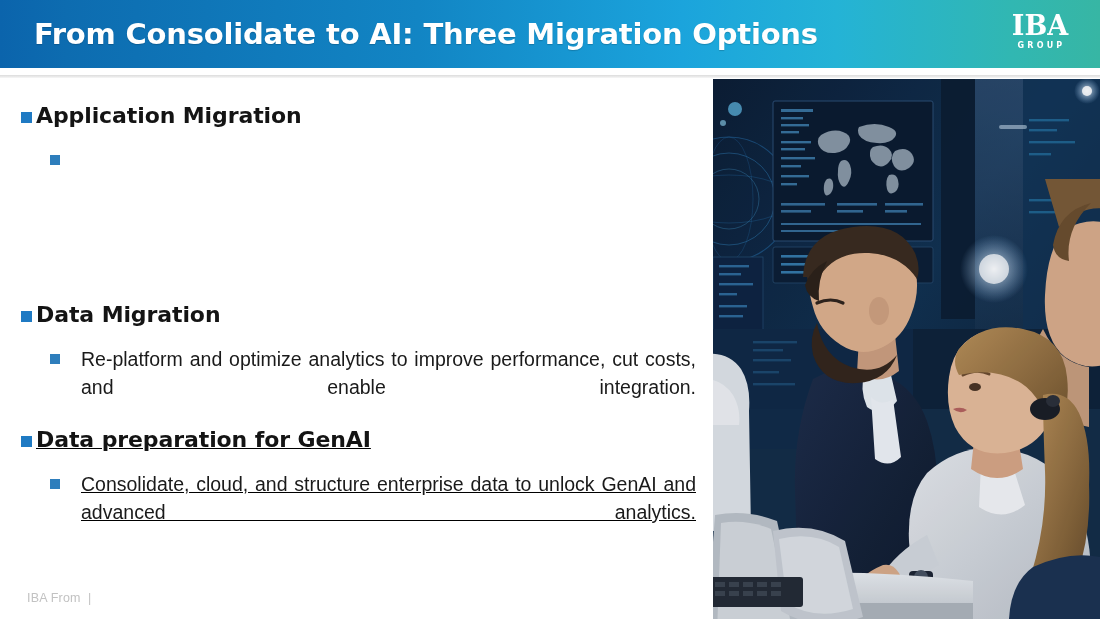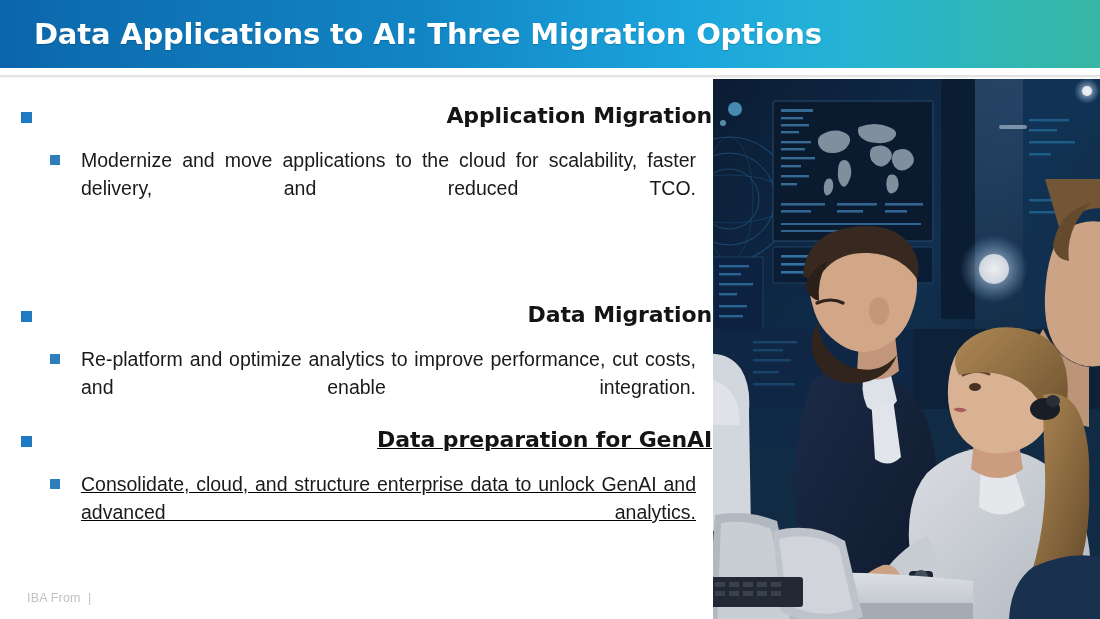--- a/index.html
+++ b/index.html
@@ -103,23 +103,22 @@
     left: 0;
     width: 712px;
   }
   .block-1 { top: 16px; }
   .block-2 { top: 178px; margin-top: 37px; }
   .block-3 { top: 340px; text-decoration: underline; }
 
   
   .l1 {
     position: relative;
-    padding-left: 50px;
+    padding-left: 36px;
     min-height: 30px;
-    text-align: right;
   }
   .l1-bullet {
     position: absolute;
     left: 21px;
     top: 10px;
     width: 11px;
     height: 11px;
     background: #1f7ac3;
   }
   .l1-text {
@@ -184,36 +183,39 @@
     background: #0a1b32;
   }
   .photo svg { display: block; }
 </style>
 </head>
 <body>
 
 <div class="slide">
 
   <div class="header">
-    <div class="header-title">Data Applications to AI: Three Migration Options</div>
-
+    <div class="header-title">From Consolidate to AI: Three Migration Options</div>
+
+    <div class="logo">
+      <div class="logo-main">IBA</div>
+      <div class="logo-sub">GROUP</div>
+    </div>
   </div>
 
   <div class="header-rule"></div>
 
   <div class="content">
 
     <div class="block block-1">
       <div class="l1">
         <span class="l1-bullet"></span>
         <span class="l1-text">Application Migration</span>
       </div>
       <div class="l2">
         <span class="l2-bullet"></span>
-        <div class="l2-text">Modernize and move applications to the cloud for scalability, faster delivery, and reduced TCO.</div>
       </div>
     </div>
 
     <div class="block block-2">
       <div class="l1">
         <span class="l1-bullet"></span>
         <span class="l1-text">Data Migration</span>
       </div>
       <div class="l2">
         <span class="l2-bullet"></span>

